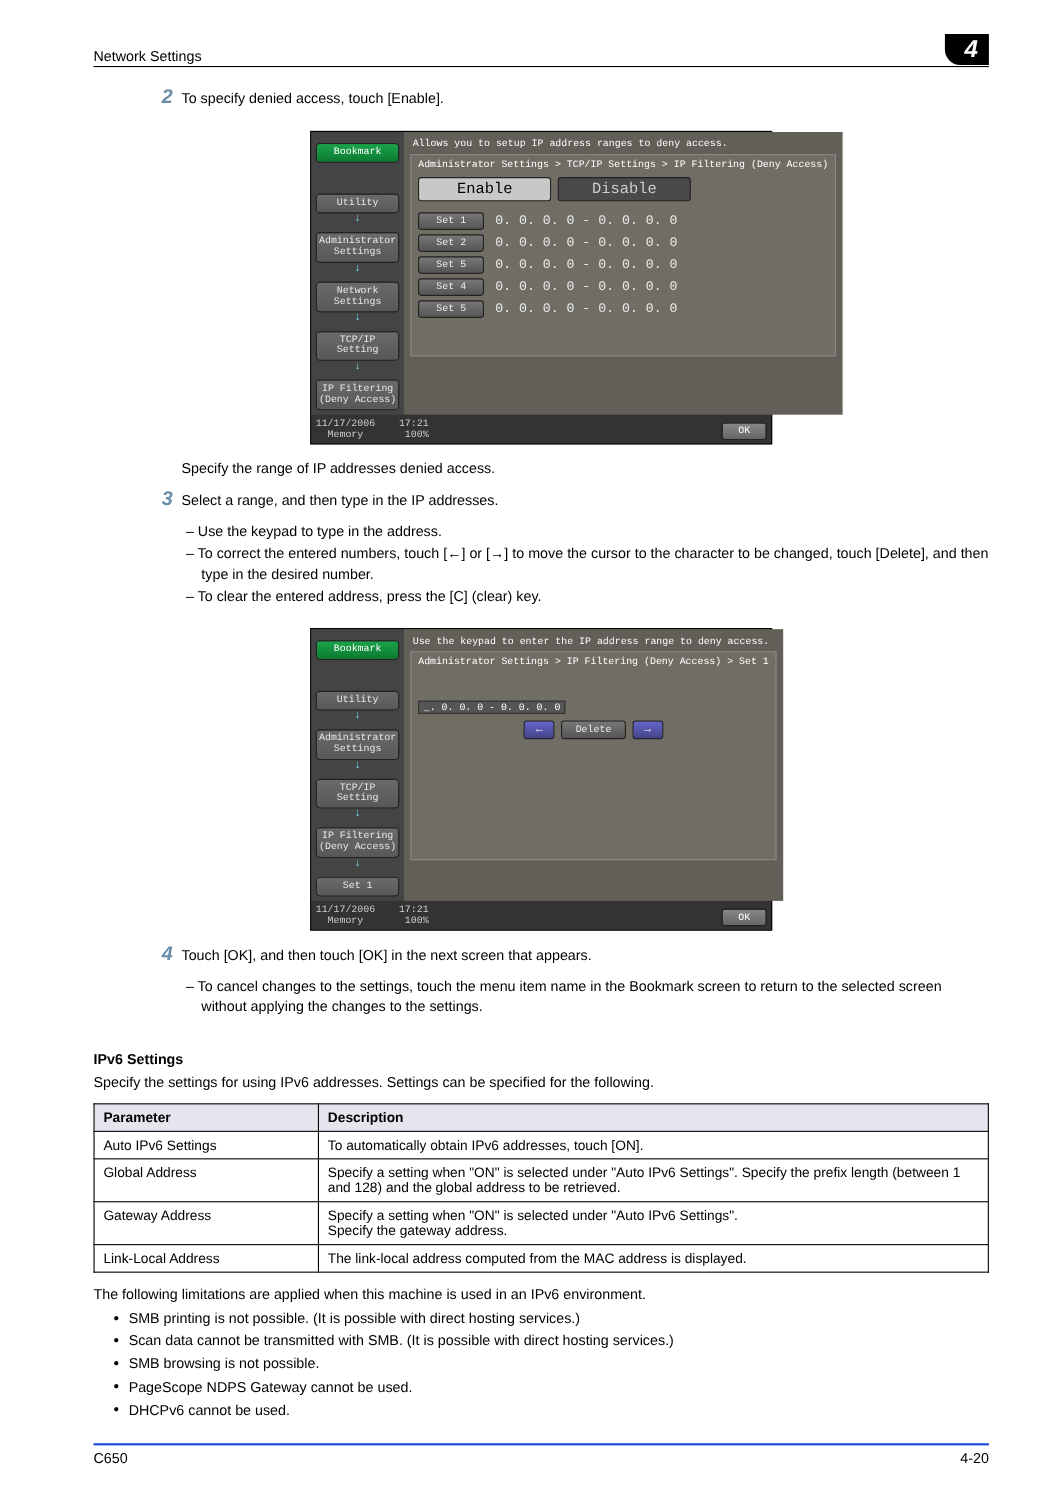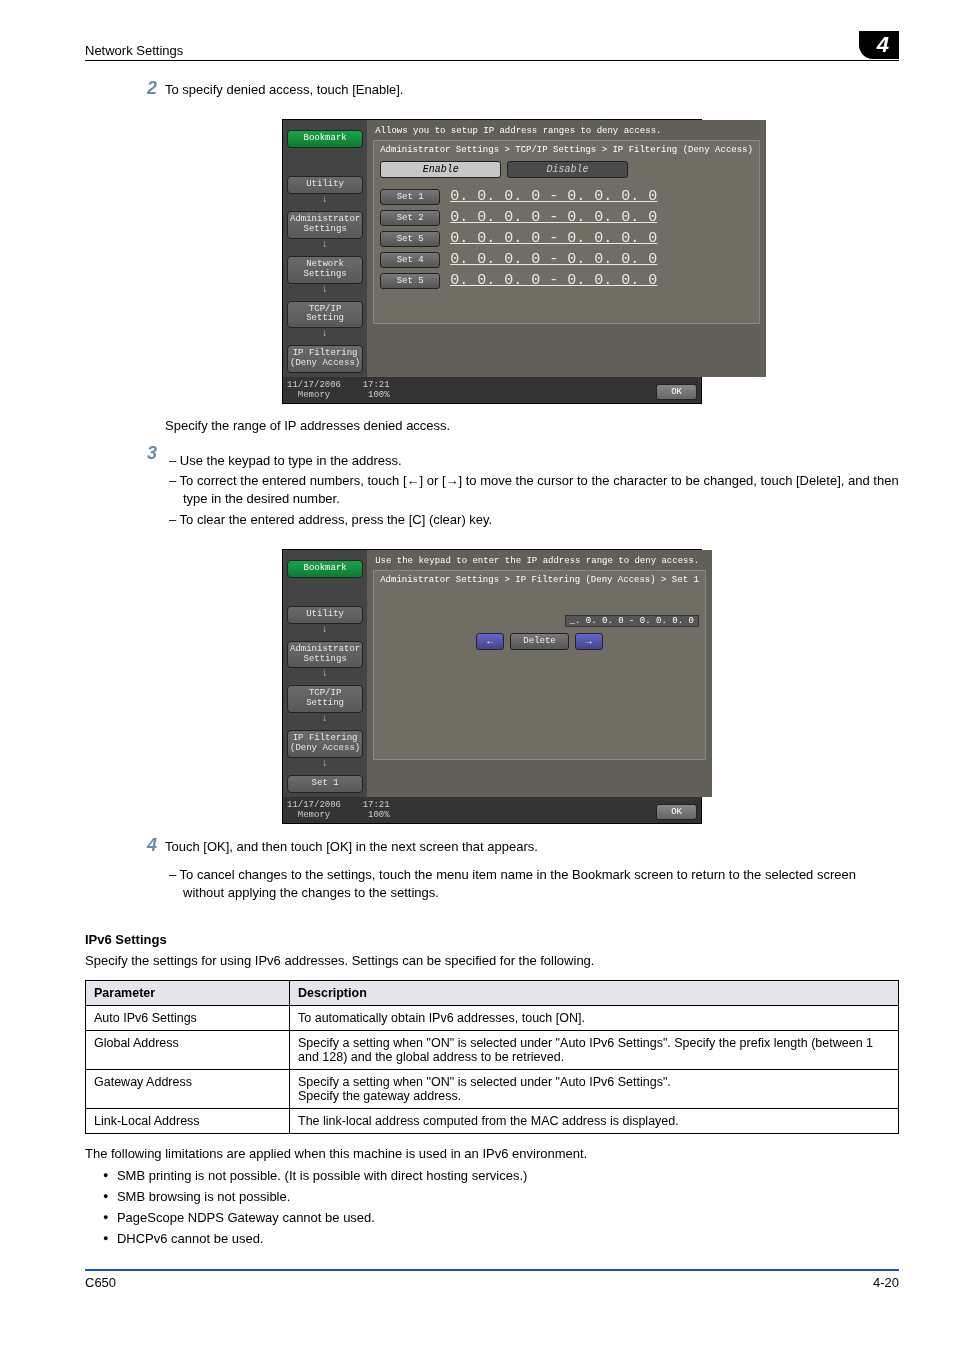--- a/index.html
+++ b/index.html
@@ -108,36 +108,35 @@
     margin-top:6px;
     line-height:1.1;
   }
   .nav-btn.green { background: linear-gradient(#1aa34a,#0c7a32); color:#fff; }
   .nav-arrow { text-align:center; color:#78d8e8; font-size:10px; line-height:1; margin-top:1px;}
   .tab-row { display:flex; gap:6px; margin:6px 0 10px 0; }
   .tab-btn {
     flex:1; text-align:center;
     background:#4a4a4a; color:#ccc;
     border:1px solid #222; border-radius:3px;
-    padding:2px 0; font-size:10px;font-style:italic;
+    padding:2px 0; font-size:14px;
   }
   .tab-btn.active { background:#c8c8c8; color:#000; }
   .spacer-tab {flex:1;}
   .set-row { display:flex; align-items:center; gap:10px; margin:4px 0; }
   .set-btn {
     background: linear-gradient(#777,#555);
     border:1px solid #222; border-radius:3px;
     color:#eee; font-size:9px; padding:2px 8px;
     min-width:60px; text-align:center;
   }
   .ip-disp {
-    font-size:15px; color:#e8e8e8;
+    font-size:12px; color:#e8e8e8;
     letter-spacing:0;
     white-space:nowrap;
-    text-decoration:underline;
   }
   .ip-box { background:#555; border:1px solid #333; padding:0 4px; display:inline-block; }
   .dev-footer {
     display:flex; justify-content:space-between; align-items:flex-end;
     font-size:9px; color:#ccc; padding:3px 4px 3px 4px;
     background:#333;
     text-align:right;
   }
   .ok-btn {
     background:linear-gradient(#888,#666);
@@ -160,21 +159,21 @@
   .param-table th { background: #e5e5ee; font-weight:bold; }
   .param-table th:first-child, .param-table td:first-child { width: 204px; }
 
   h4.sub { font-size:13px; font-weight:bold; margin:20px 0 6px 0; }
   .footer {
     display:flex; justify-content:space-between;
     border-top:2px solid #1d4ed8;
     margin-top:20px; padding-top:4px; font-size:13px;
   }
 
-  .ip-entry-center { text-align:right; margin:30px auto 10px auto; }
+  .ip-entry-center { text-align:left; margin:30px auto 10px auto; }
   .arrow-btn { background:linear-gradient(#66c,#448); color:#fff; border:1px solid #223; border-radius:3px; padding:2px 10px; font-size:10px;}
   .del-btn { background:linear-gradient(#777,#555); color:#eee; border:1px solid #222; border-radius:3px; padding:2px 12px; font-size:9px;}
 </style>
 </head>
 <body>
 
 <div class="page">
 
   <div class="header">
     <span class="header-title">Network Settings</span>
@@ -251,20 +250,21 @@
     </div>
   </div>
 
   <div class="indent-block" style="margin-left:80px;">
     <p>Specify the range of IP addresses denied access.</p>
   </div>
 
   <div class="step-row indent-block">
     <div class="step-num">3</div>
     <div class="step-body">
+      <p>Select a range, and then type in the IP addresses.</p>
       <ul class="sub-list">
         <li>Use the keypad to type in the address.</li>
         <li>To correct the entered numbers, touch [←] or [→] to move the cursor to the character to be changed, touch [Delete], and then type in the desired number.</li>
         <li>To clear the entered address, press the [C] (clear) key.</li>
       </ul>
     </div>
   </div>
 
   <div class="screenshot-wrap">
     <div class="device" style="width:420px;">
@@ -346,20 +346,21 @@
     <tr>
       <td>Link-Local Address</td>
       <td>The link-local address computed from the MAC address is displayed.</td>
     </tr>
   </tbody>
     </table>
 
   <p style="margin:4px 0;">The following limitations are applied when this machine is used in an IPv6 environment.</p>
   <ul class="bul-list">
     <li>SMB printing is not possible. (It is possible with direct hosting services.)</li>
+    <li>Scan data cannot be transmitted with SMB. (It is possible with direct hosting services.)</li>
     <li>SMB browsing is not possible.</li>
     <li>PageScope NDPS Gateway cannot be used.</li>
     <li>DHCPv6 cannot be used.</li>
   </ul>
 
   <div class="footer">
     <span>C650</span>
     <span>4-20</span>
   </div>
 

